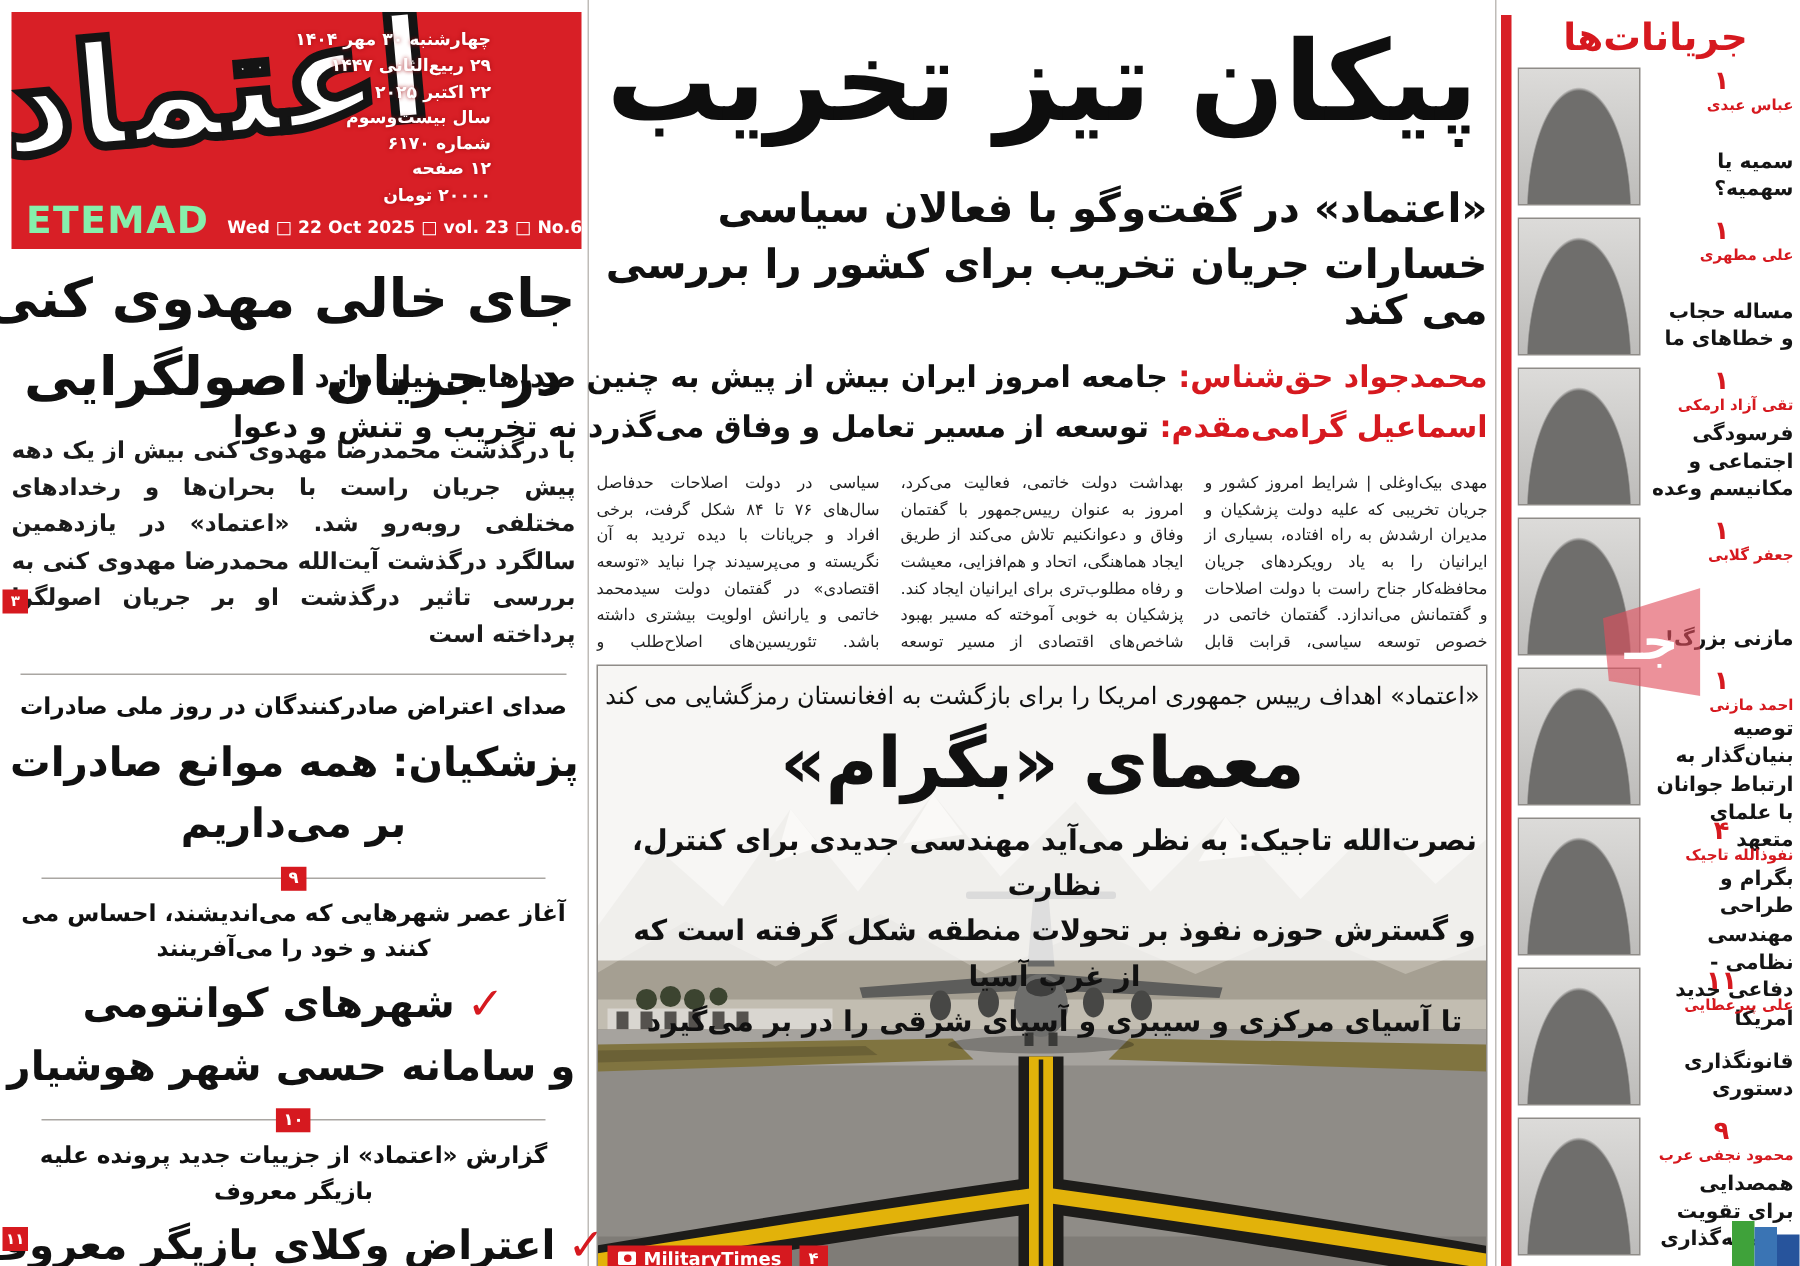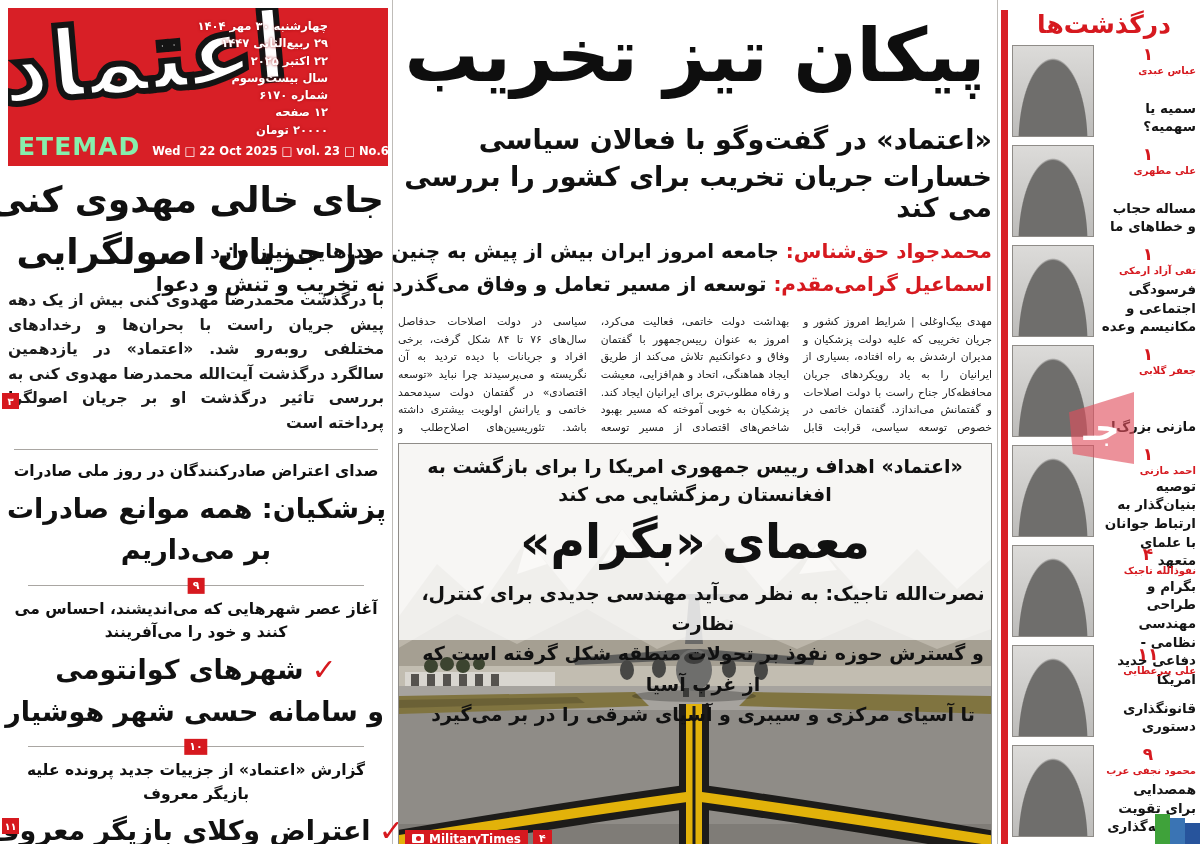--- a/index.html
+++ b/index.html
@@ -46,21 +46,21 @@
   .quotes{margin-top:12px;}
   .quote{font-size:20px;font-weight:bold;text-align:center;line-height:1.65;white-space:nowrap;}
   .qname{color:#d6191f;}
   .body-cols{display:flex;gap:14px;margin-top:12px;height:122px;overflow:hidden;}
   .bcol{flex:1;font-size:10.8px;line-height:1.64;text-align:justify;color:#222;}
 
   
   .photo-block{position:relative;margin-top:8px;width:594px;height:412px;border:1px solid #8f8c88;overflow:hidden;}
   .photo-svg{position:absolute;inset:0;}
   .photo-text{position:absolute;top:8px;left:0;right:0;text-align:center;z-index:2;}
-  .pt-kicker{font-size:19px;font-weight:bold;line-height:1.5;}
+  .pt-kicker{font-size:16px;font-weight:normal;line-height:1.5;}
   .pt-hl{font-size:47px;font-weight:bold;margin-top:4px;line-height:1.25;}
   .pt-deck{font-size:19px;font-weight:bold;line-height:1.6;margin-top:6px;margin-left:16px;}
   .credit-row{position:absolute;left:6px;bottom:6px;z-index:3;display:flex;direction:ltr;gap:5px;align-items:center;}
   .credit-badge{background:#d6191f;color:#fff;font-size:12px;font-weight:bold;padding:2px 7px;display:flex;
                 align-items:center;gap:5px;}
   .photo-pagebox{background:#d6191f;color:#fff;font-size:11px;font-weight:bold;padding:2px 6px;}
 
   
   .sidebar{position:absolute;left:1012px;top:0;width:184px;height:844px;overflow:hidden;}
   .sb-title{color:#d6191f;font-size:25px;font-weight:bold;text-align:center;margin:10px 0 6px;}
@@ -258,21 +258,21 @@
         <span class="credit-badge">
           <span class="cam-icon"></span>
           <span>MilitaryTimes</span>
         </span>
         <span class="photo-pagebox">۴</span>
       </div>
     </div>
   </div>
 
   <div class="sidebar">
-    <div class="sb-title">درگذشت‌ها</div>
+    <div class="sb-title">جریانات‌ها</div>
 
     <div class="sb-item">
       <div class="sb-text">
         <div class="sb-num">۱</div>
         <div class="sb-author">عباس عبدی</div>
         <div class="sb-item-title">سمیه یا سهمیه؟</div>
       </div>
       <div class="sb-photo"></div>
     </div>
 

